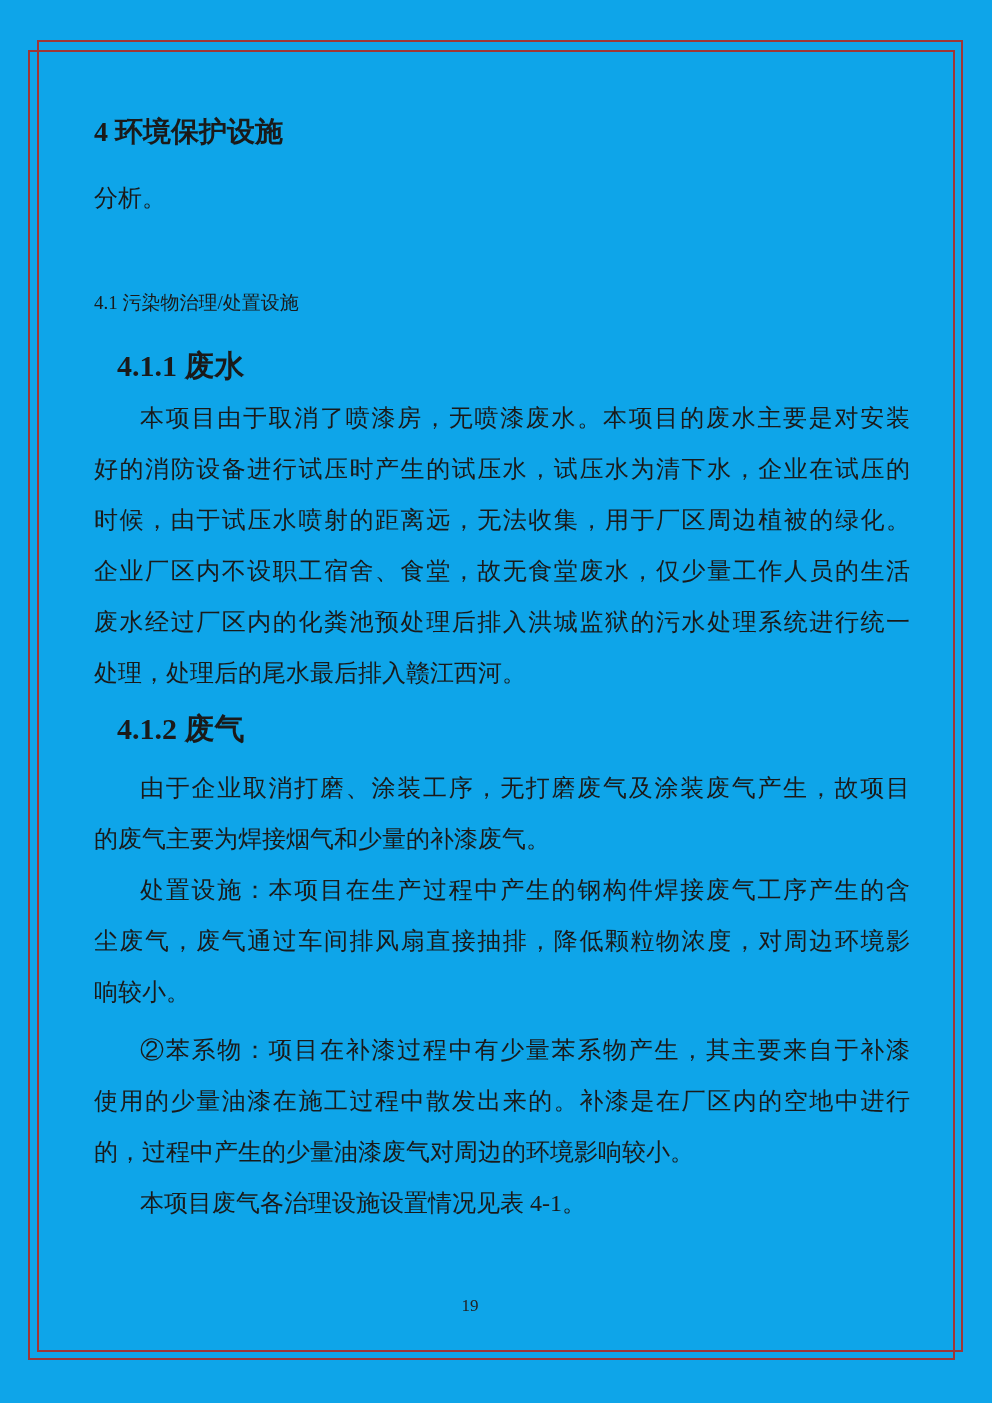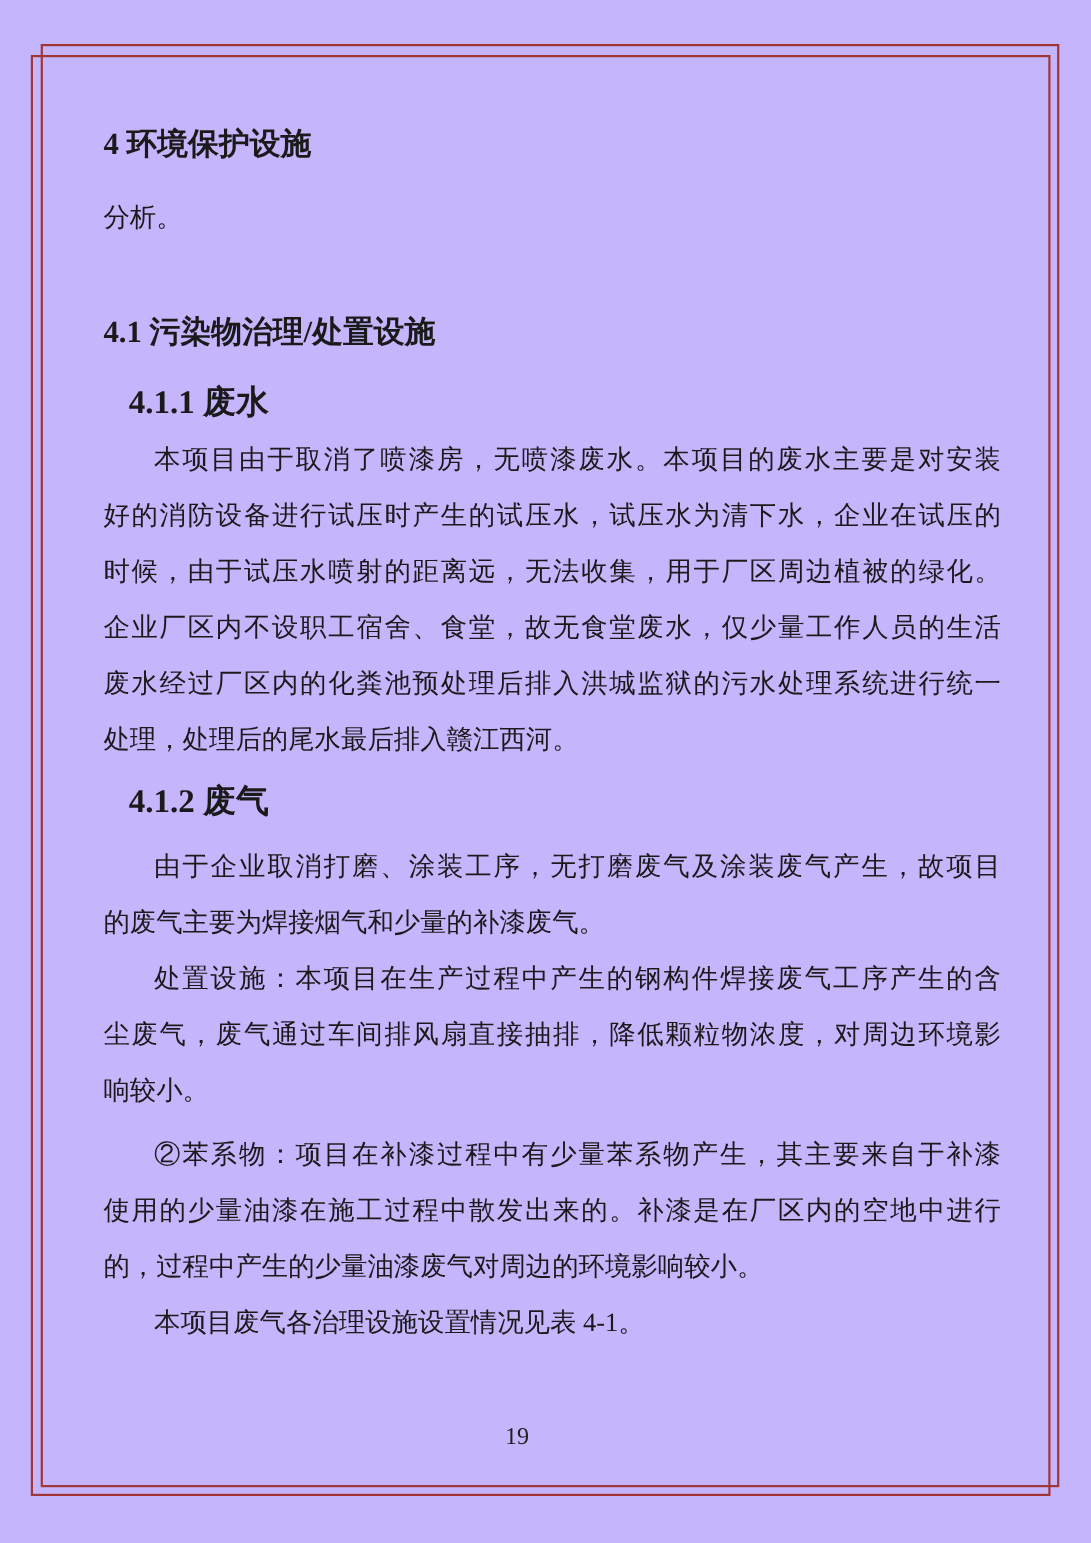--- a/index.html
+++ b/index.html
@@ -1,43 +1,43 @@
 <!DOCTYPE html>
 <html><head>
 <meta charset="utf-8">
 <style>
   html,body { margin:0; padding:0; background:#ffffff; }
   .page {
     position:relative;
     width:992px; height:1403px;
-    background:#c4b5fd;
+    background:#0ea5e9;
     font-family:"Liberation Serif","DejaVu Serif",serif;
     overflow:hidden;
   }
   .frame { position:absolute; box-sizing:border-box; border:2px solid #a03636; }
   .frame-inner { left:37px; top:40px; width:926px; height:1312px; }
   .frame-outer { left:28px; top:50px; width:927px; height:1310px; }
 
   .block { position:absolute; left:94px; width:816px; color:#1a1a1a; }
 
   .h1 { font-size:28px; font-weight:bold; line-height:36px; }
-  .h2 { font-size:28px; font-weight:bold; line-height:34px; }
+  .h2 { font-size:19px; font-weight:normal; line-height:34px; }
   .h3 { font-size:30px; font-weight:bold; line-height:32px; left:117px; }
 
   .line {
     height:51px; line-height:51px;
     font-size:24px;
     text-align:left;
   }
   .full { text-align:justify; text-align-last:justify; }
   .indent { text-indent:46px; }
 
   .footer {
     position:absolute; left:0; top:1293px; width:940px;
-    text-align:center; font-size:22px; color:#222; line-height:26px;
+    text-align:center; font-size:17px; color:#222; line-height:26px;
   }
 </style>
 </head>
 <body>
 
 <div class="page">
 
   <div class="frame frame-inner"></div>
   <div class="frame frame-outer"></div>
 

